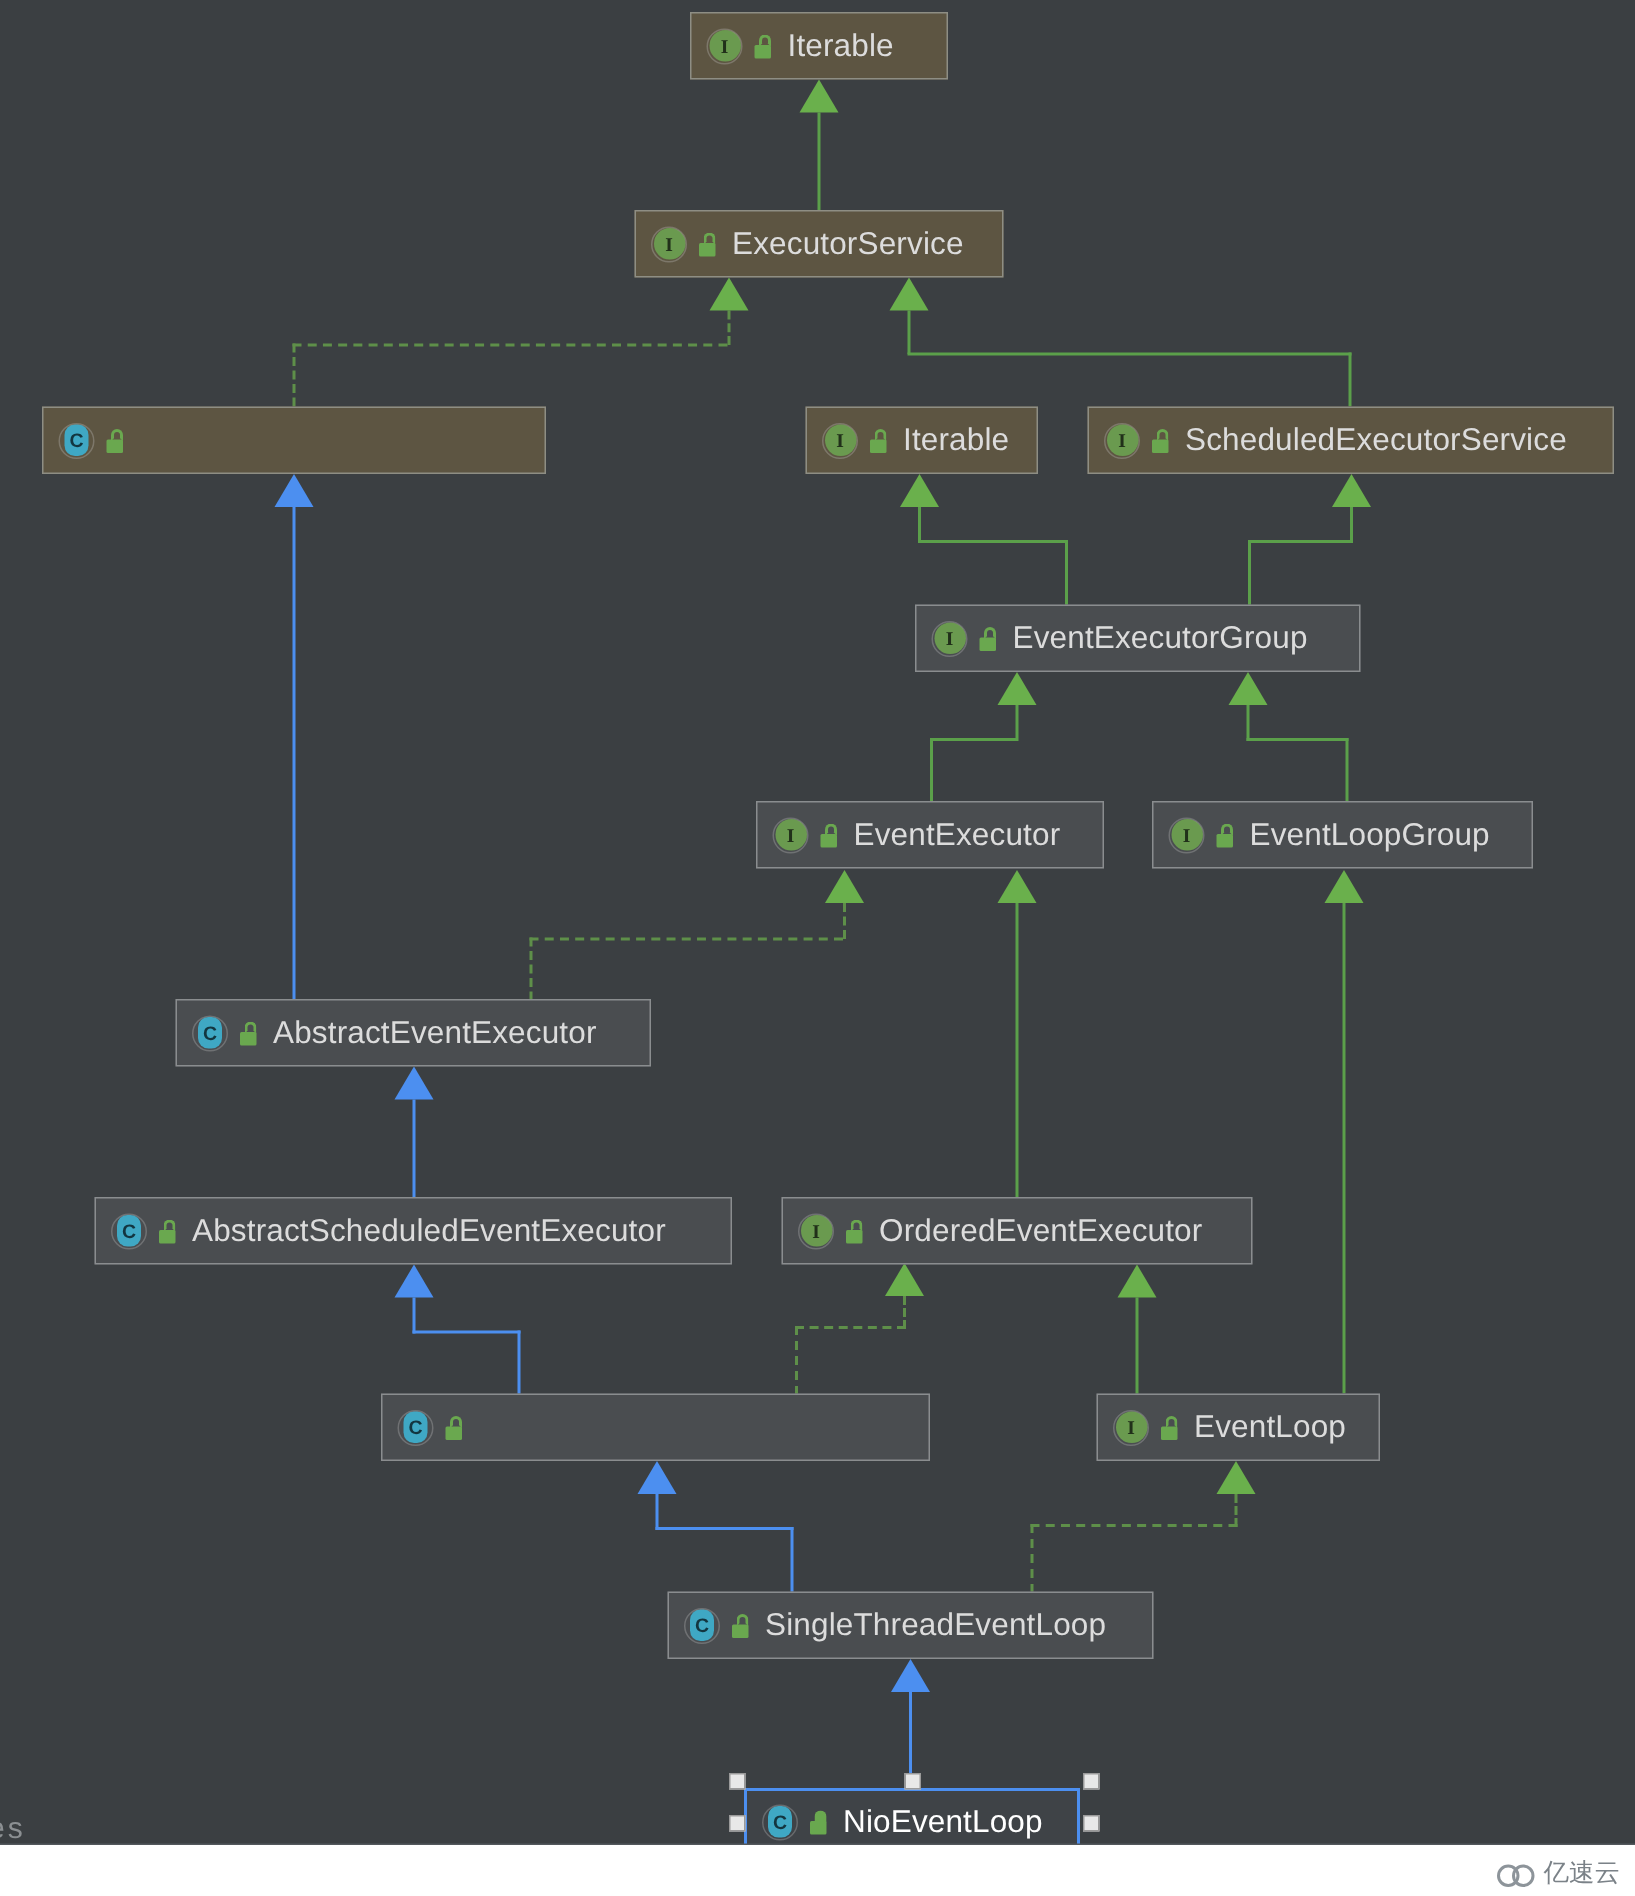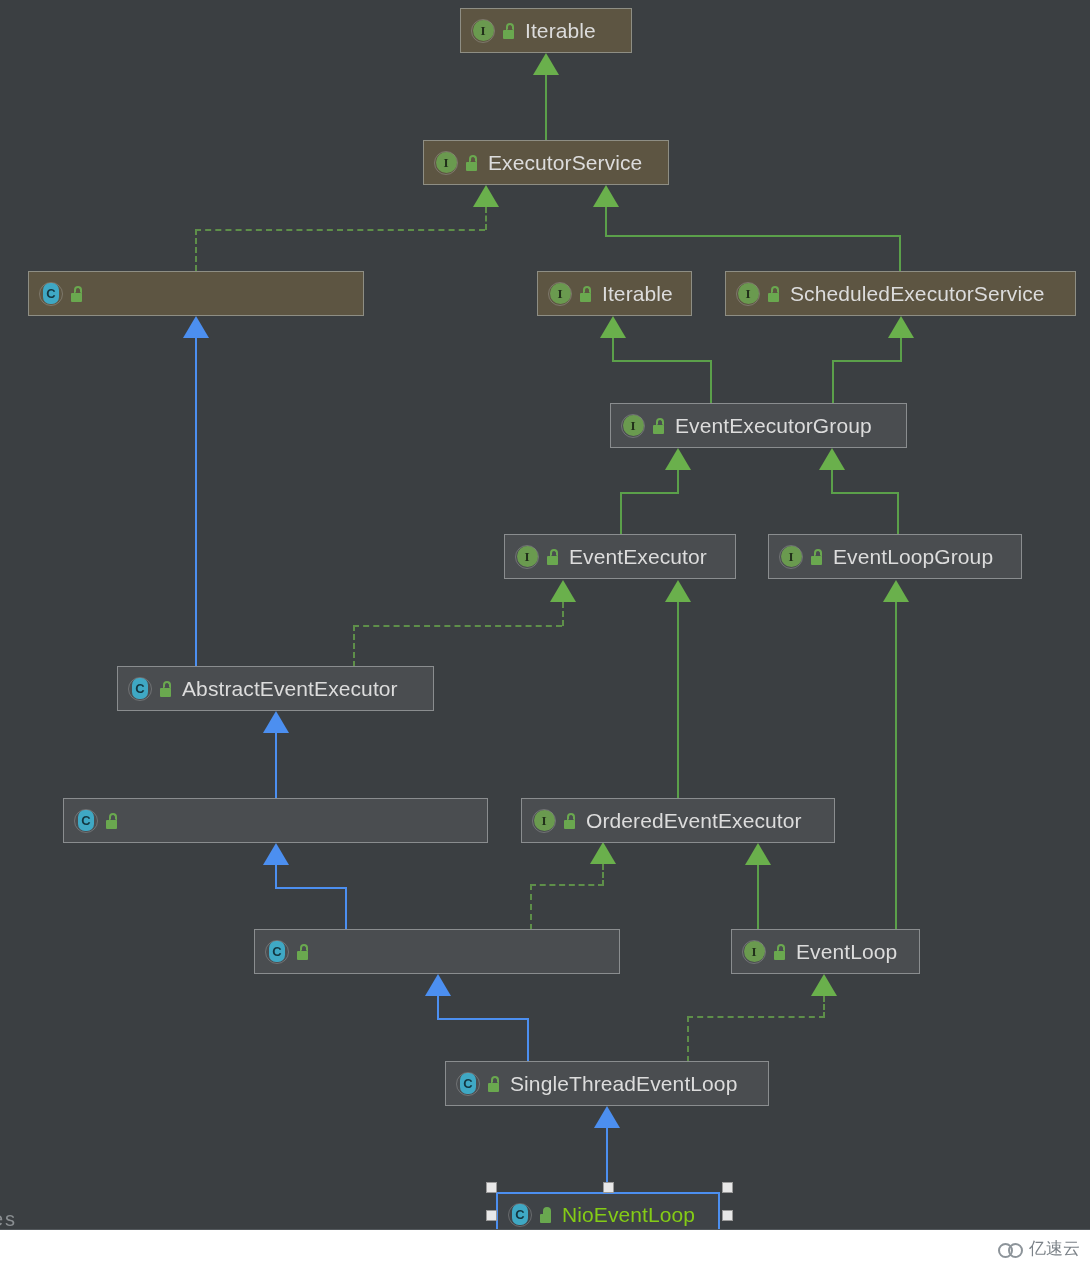--- a/index.html
+++ b/index.html
@@ -36,21 +36,21 @@
     background: #3f4347;
     border: 2px solid #4c8ff0;
     z-index: 9;
   }
   .node-label {
     color: #dcdcdc;
     font-size: 21px;
     letter-spacing: 0.1px;
   }
   .node.selected .node-label {
-    color: #84cc16;
+    color: #ffffff;
   }
 
   
   .ic {
     position: relative;
     width: 24px;
     height: 24px;
     flex: 0 0 24px;
     margin-right: 5px;
     display: flex;
@@ -406,20 +406,21 @@
   <div class="node gray" style="left:63px; top:798px; width:425px; height:45px;">
     <span class="ic cls">
         <span class="disc"></span>
         <span class="ring"></span>
         <span class="gl">C</span>
       </span>
     <span class="vis">
         <span class="shackle"></span>
         <span class="body"></span>
       </span>
+    <span class="node-label">AbstractScheduledEventExecutor</span>
   </div>
 
   <div class="node gray" style="left:521px; top:798px; width:314px; height:45px;">
     <span class="ic iface">
         <span class="disc"></span>
         <span class="ring"></span>
         <span class="gl">I</span>
       </span>
     <span class="vis">
         <span class="shackle"></span>

